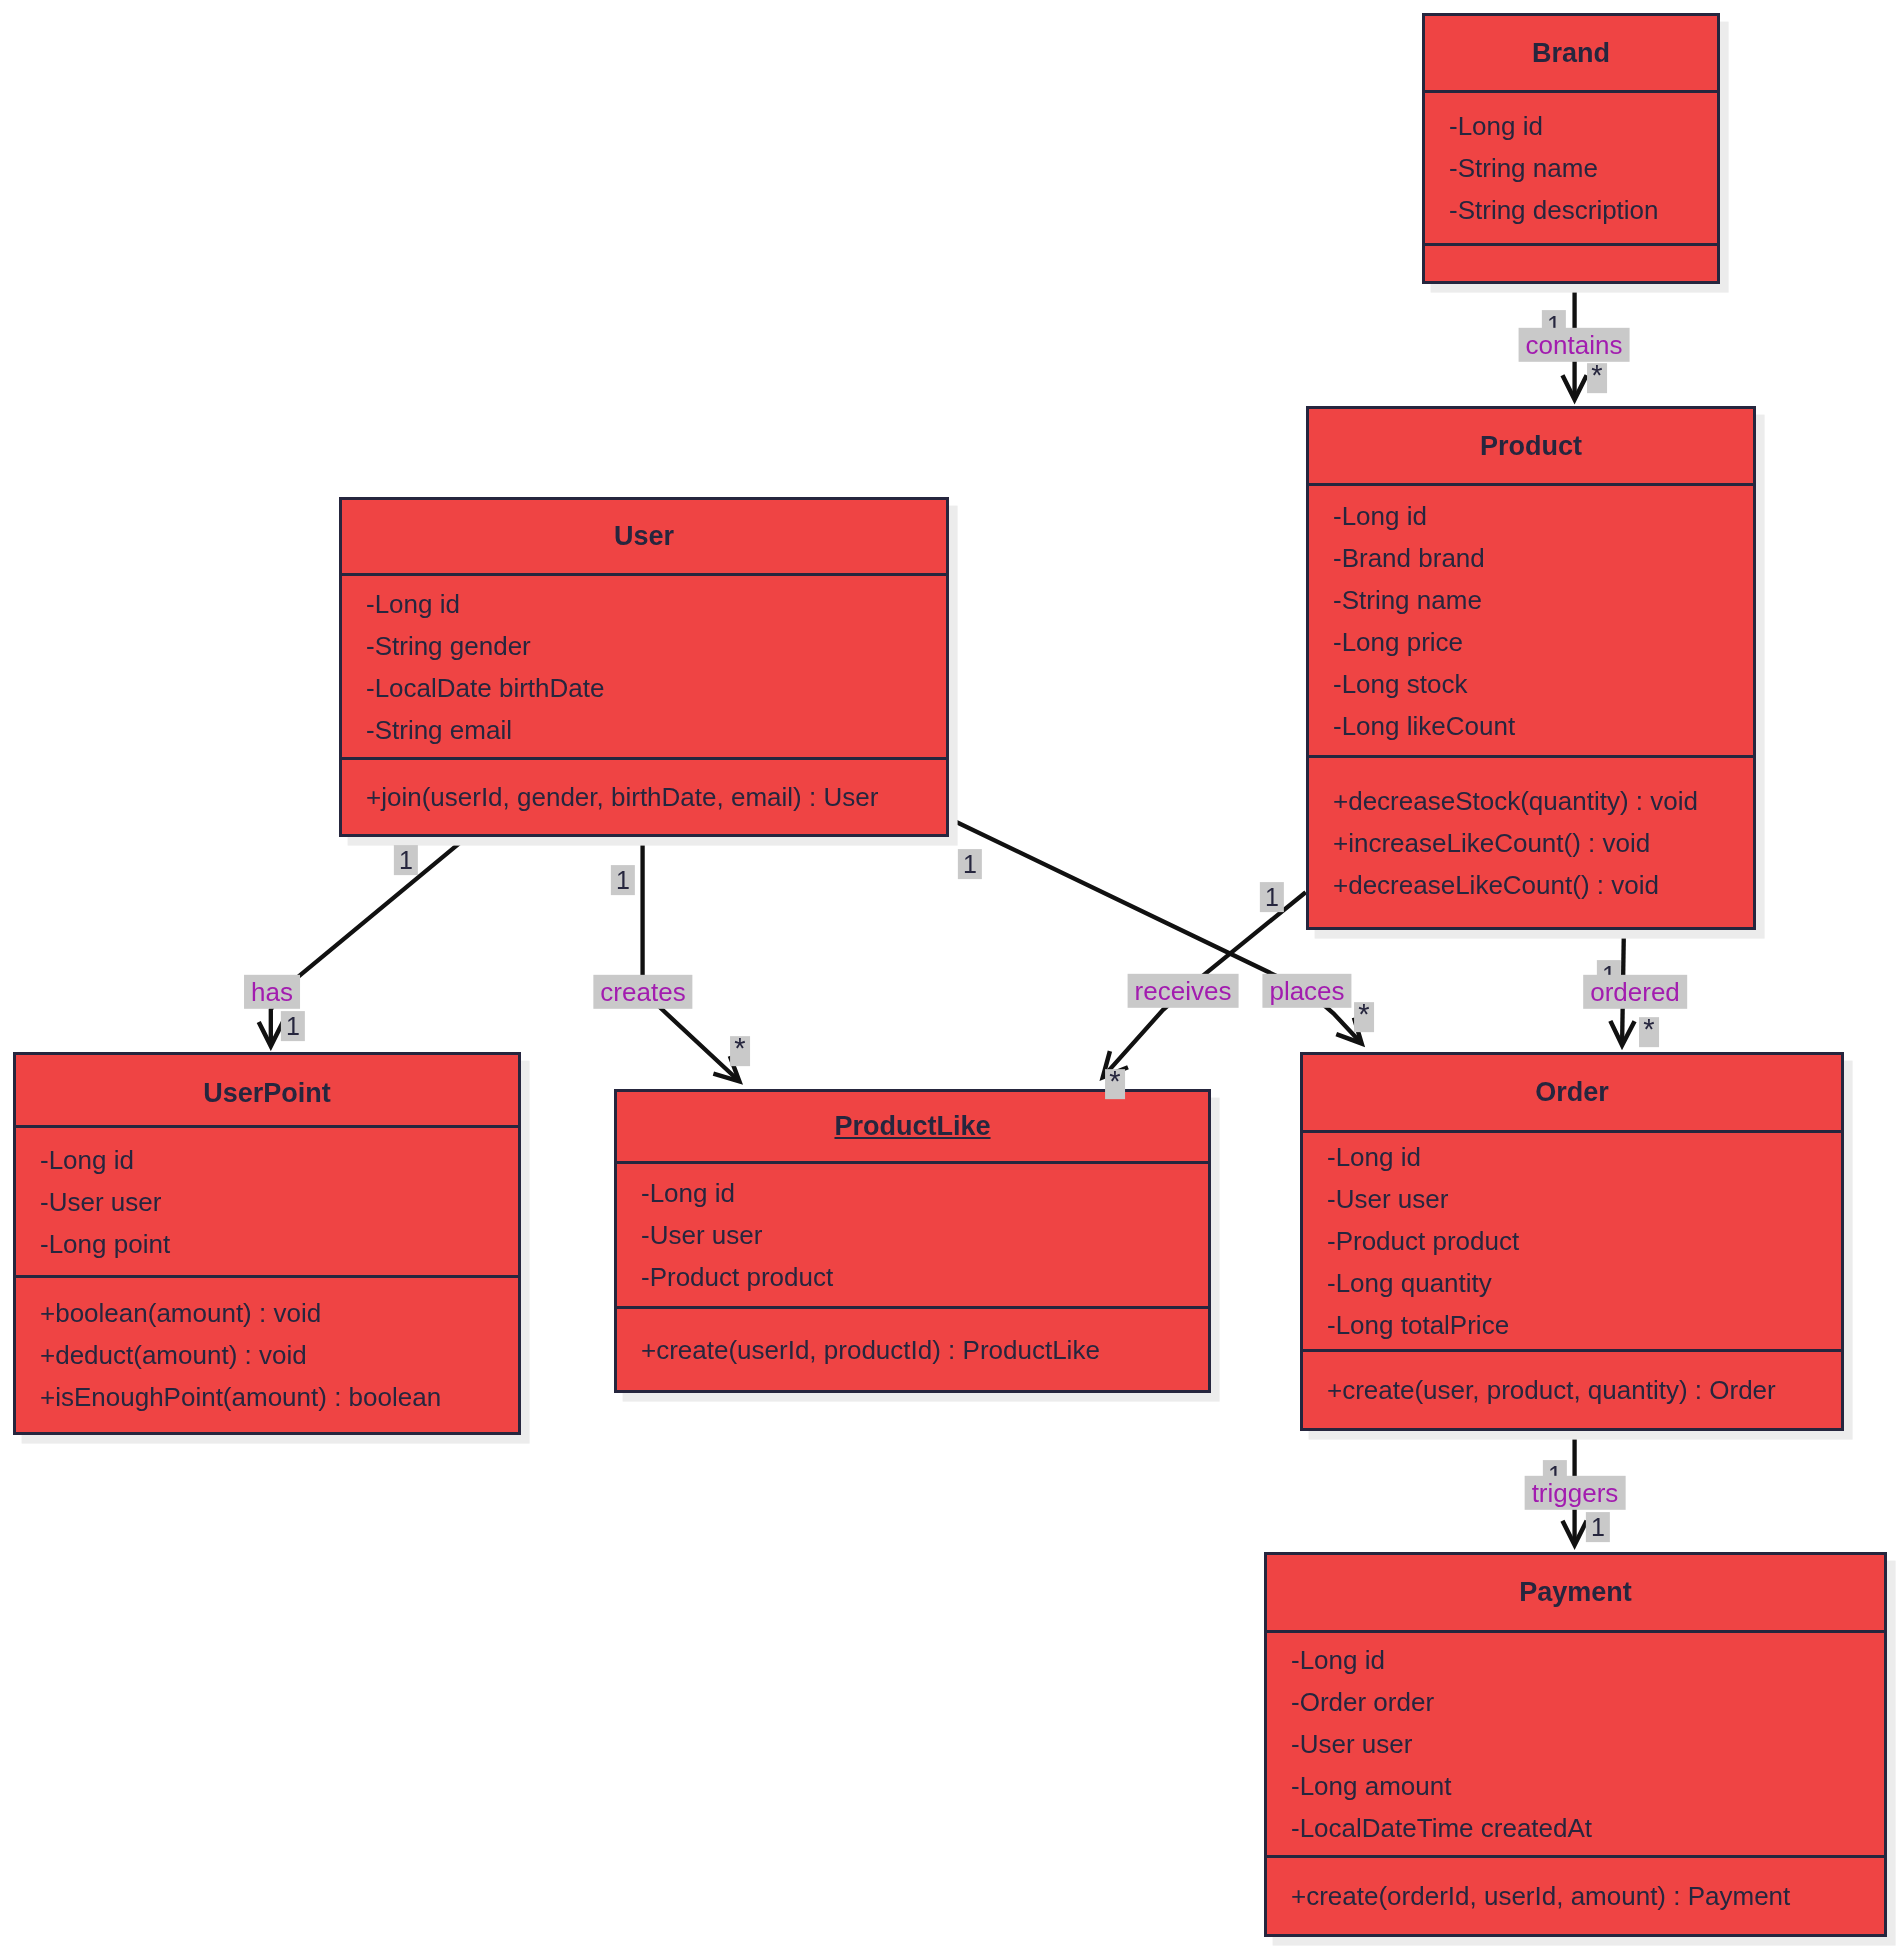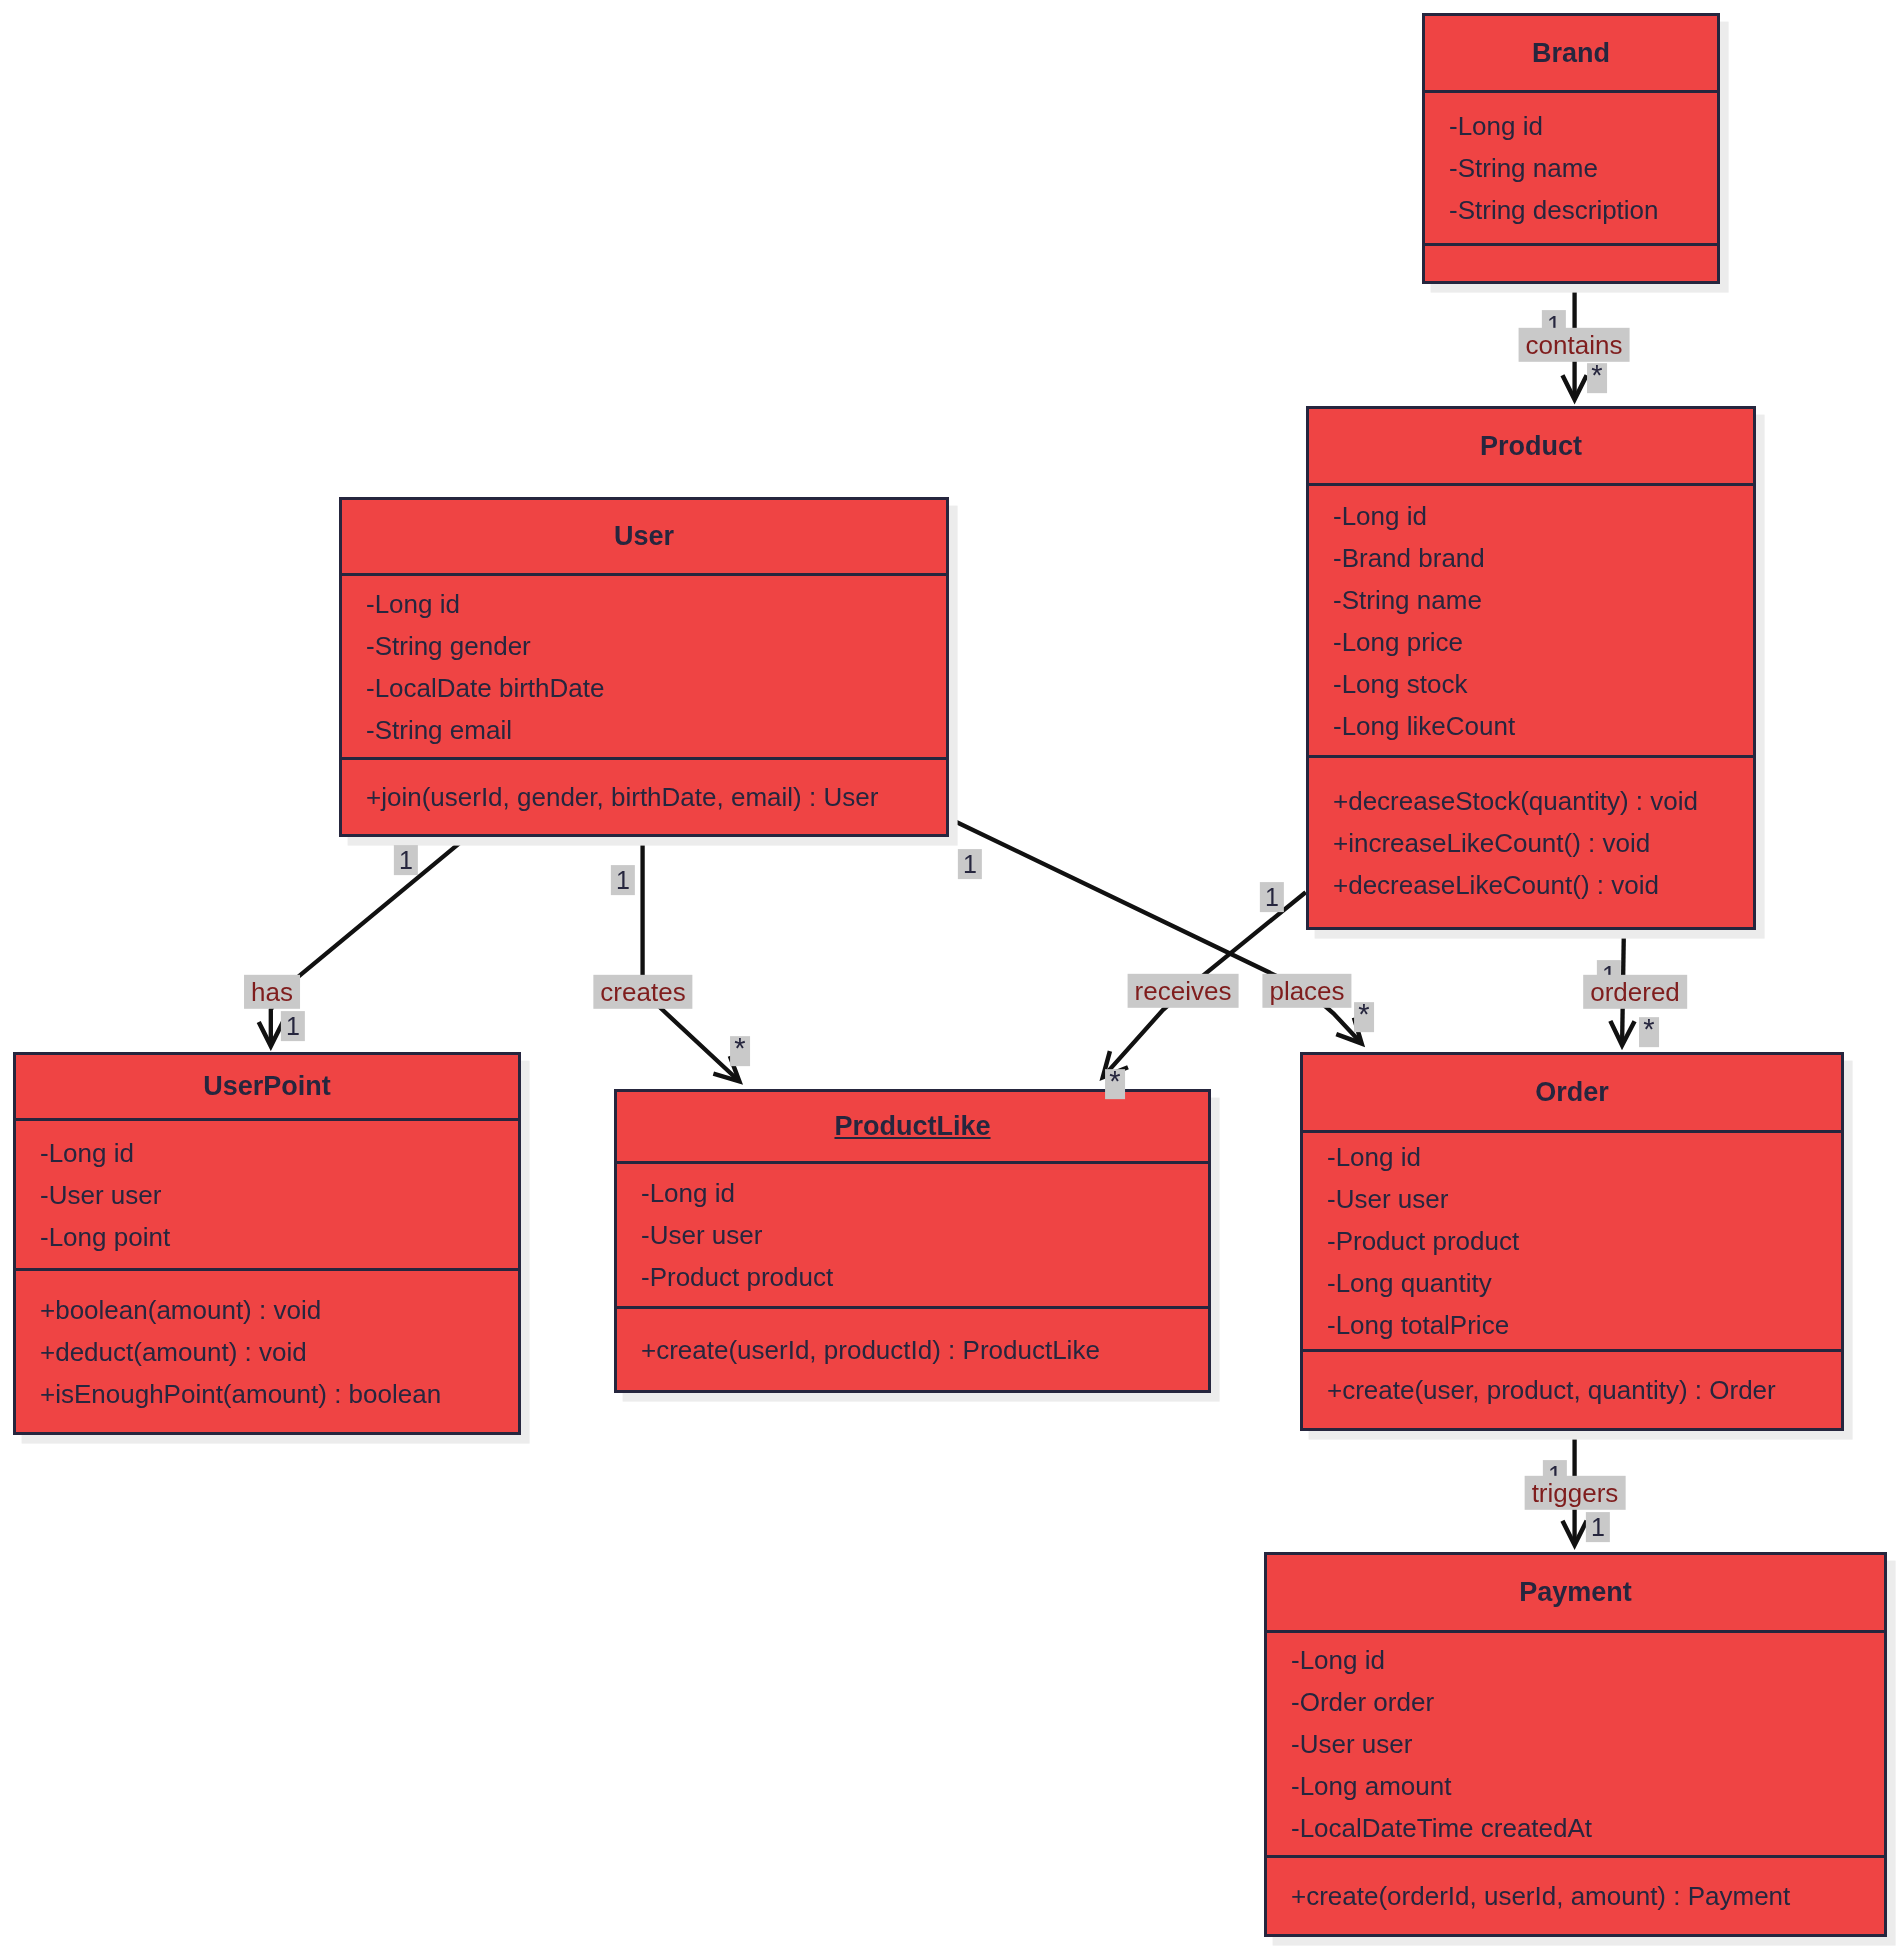--- a/index.html
+++ b/index.html
@@ -31,34 +31,34 @@
   }
   .uml-row{font-size:26px;line-height:42px;white-space:nowrap;}
   
   #cls-brand      {left:1422px;top:13px;  width:298px;height:271px;}
   #cls-brand       .uml-title{height:77px;} #cls-brand  .uml-attrs{height:153px;}
   #cls-product    {left:1306px;top:406px; width:450px;height:524px;}
   #cls-product     .uml-title{height:77px;} #cls-product .uml-attrs{height:272px;}
   #cls-user       {left:339px; top:497px; width:610px;height:340px;}
   #cls-user        .uml-title{height:76px;} #cls-user   .uml-attrs{height:184px;}
   #cls-userpoint  {left:13px;  top:1052px;width:508px;height:383px;}
-  #cls-userpoint   .uml-title{height:66px;} #cls-userpoint .uml-attrs{height:150px;}
+  #cls-userpoint   .uml-title{height:66px;margin-top:7px;} #cls-userpoint .uml-attrs{height:150px;}
   #cls-productlike{left:614px; top:1089px;width:597px;height:304px;}
   #cls-productlike .uml-title{height:72px;text-decoration:underline;} #cls-productlike .uml-attrs{height:145px;}
   #cls-order      {left:1300px;top:1052px;width:544px;height:379px;}
   #cls-order       .uml-title{height:78px;} #cls-order  .uml-attrs{height:219px;}
   #cls-payment    {left:1264px;top:1552px;width:623px;height:385px;}
   #cls-payment     .uml-title{height:78px;} #cls-payment .uml-attrs{height:225px;}
   
   #edges{position:absolute;left:0;top:0;width:1899px;height:1947px;pointer-events:none;}
   #edges polyline,#edges line{fill:none;stroke:#111111;stroke-width:5px;}
   
   .edge-label{
     position:absolute;transform:translate(-50%,-50%);
-    background:#c9c9c9;color:#7f1d1d;font-size:26px;line-height:31px;
+    background:#c9c9c9;color:#a21caf;font-size:26px;line-height:31px;
     padding:1.7px 7px;white-space:nowrap;
   }
   .edge-card{
     position:absolute;transform:translate(-50%,-50%);
     background:#c9c9c9;color:#26263e;font-size:25px;line-height:28px;
     padding:0.9px 5.2px;white-space:nowrap;
   }
   .edge-card.star{font-size:29px;line-height:21px;padding:1.7px 4.3px 7px;}
 </style>
 </head>

